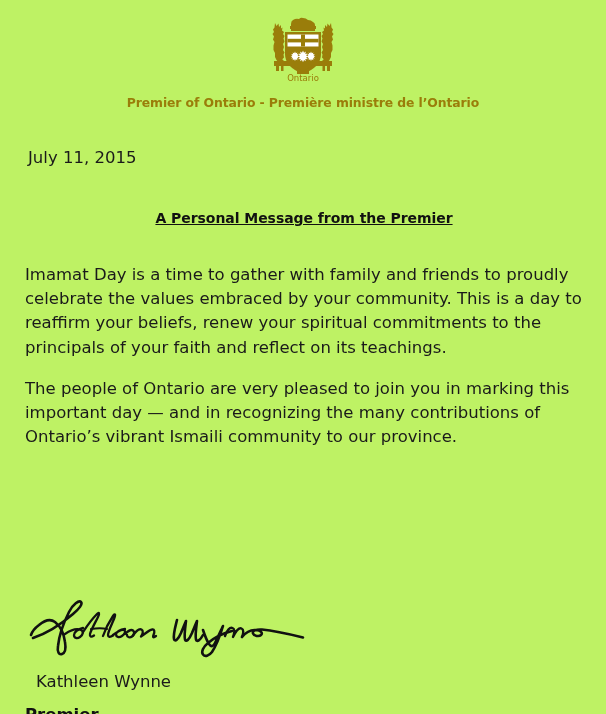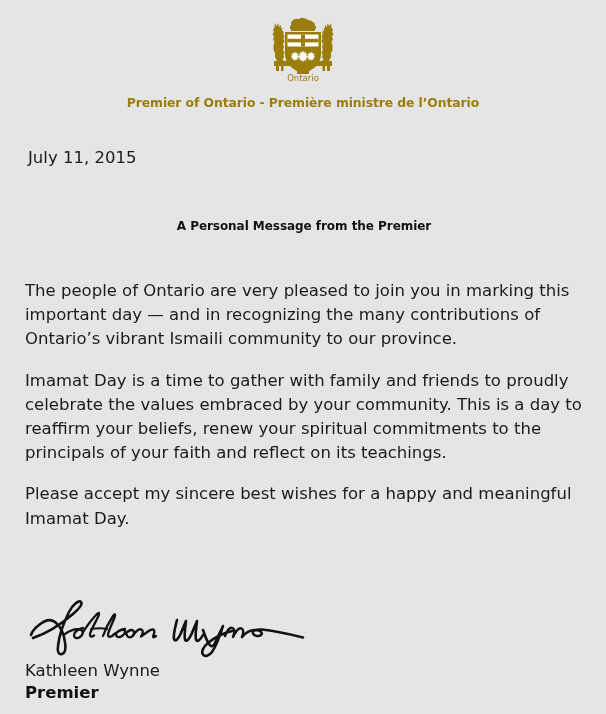--- a/index.html
+++ b/index.html
@@ -11,21 +11,21 @@
     height: 714px;
     background: #ffffff;
     font-family: "DejaVu Sans", sans-serif;
     color: #1a1a1a;
     overflow: hidden;
   }
   .page {
     position: relative;
     width: 606px;
     height: 714px;
-    background: #e5e5e5;
+    background: #bef264;
   }
 
   
   .letterhead {
     position: absolute;
     top: 0;
     left: 0;
     width: 606px;
     padding-top: 14px;
     text-align: center;
@@ -59,28 +59,29 @@
     width: 558px;
   }
   .date-line {
     font-size: 16.5px;
     font-weight: normal;
     color: #1a1a1a;
     line-height: 24px;
     margin: 3px;
   }
   .doc-heading {
-    margin: 16px;
+    margin: 8px;
     padding-top: 28px;
     text-align: center;
-    font-size: 12px;
+    font-size: 14px;
     font-weight: bold;
     color: #111111;
     line-height: 24px;
     letter-spacing: -0.05px;
+    text-decoration: underline;
   }
   .paragraphs {
     padding-top: 25px;
   }
   .para {
     font-size: 16.5px;
     line-height: 24.2px;
     color: #1a1a1a;
     margin: 0 0 17px 0;
     text-align: left;
@@ -102,21 +103,21 @@
     line-height: 0;
   }
   .signature-image svg {
     display: block;
   }
   .signer-name {
     font-size: 16.5px;
     line-height: 22px;
     font-weight: normal;
     color: #1a1a1a;
-    margin: 0;
+    margin: 11px;
     padding-top: 2px;
   }
   .signer-title {
     font-size: 16.5px;
     line-height: 22px;
     font-weight: bold;
     color: #111111;
     margin: 0;
   }
 </style>
@@ -163,23 +164,22 @@
     </div>
     <div class="letterhead-title">Premier of Ontario - Première ministre de l’Ontario</div>
   </div>
 
   <div class="doc-body">
     <p class="date-line">July 11, 2015</p>
 
     <h1 class="doc-heading">A Personal Message from the Premier</h1>
 
     <div class="paragraphs">
+      <p class="para">Imamat Day is a time to gather with family and friends to proudly celebrate the values embraced by your community. This is a day to reaffirm your beliefs, renew your spiritual commitments to the principals of your faith and reflect on its teachings.</p>
       <p class="para">The people of Ontario are very pleased to join you in marking this important day — and in recognizing the many contributions of Ontario’s vibrant Ismaili community to our province.</p>
-      <p class="para">Imamat Day is a time to gather with family and friends to proudly celebrate the values embraced by your community. This is a day to reaffirm your beliefs, renew your spiritual commitments to the principals of your faith and reflect on its teachings.</p>
-      <p class="para">Please accept my sincere best wishes for a happy and meaningful Imamat Day.</p>
     </div>
   </div>
 
   <div class="signature-block">
     <div class="signature-image">
       <svg width="290" height="62" viewBox="0 0 290 62" xmlns="http://www.w3.org/2000/svg">
         <g fill="none" stroke="#111111" stroke-linecap="round" stroke-linejoin="round">
 
           <path d="M8 42 C20 38 34 30 48 18 C54 13 58 8 56 6 C54 4 48 8 44 16 C38 28 34 40 33 50 C32 56 34 59 37 58 C40 57 41 52 40 46 C39 38 35 30 30 26 C26 23 20 24 14 29 C10 32 7 36 6 39" stroke-width="2.6"></path>
 

